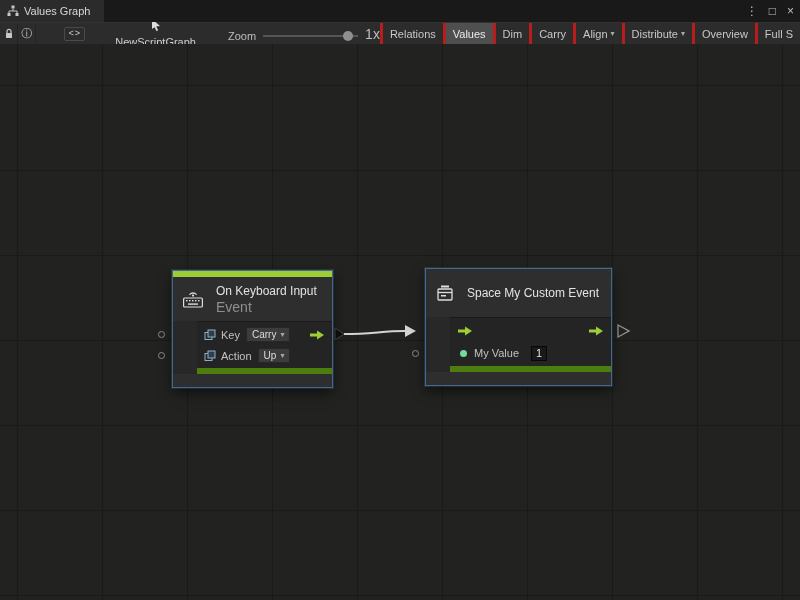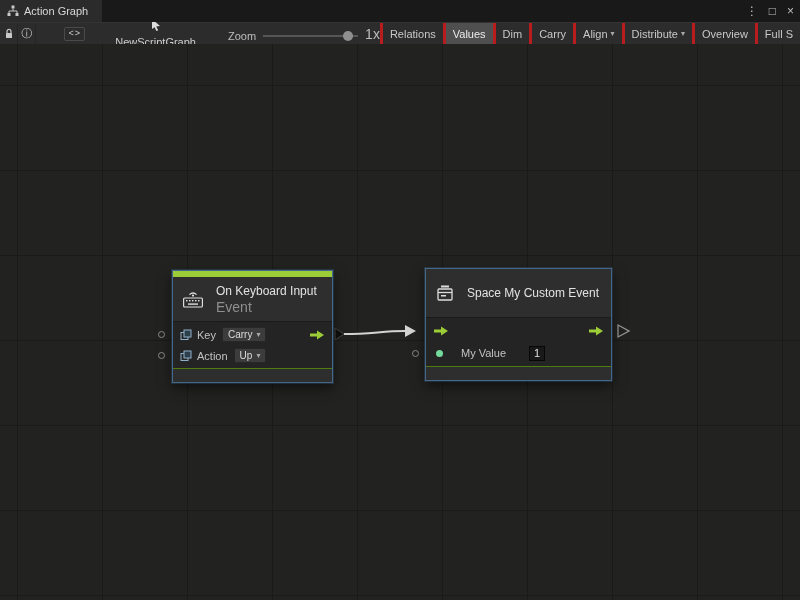--- a/index.html
+++ b/index.html
@@ -40,23 +40,23 @@
   .node { position:absolute; border:1px solid #44688c; background:#282828;
           box-shadow:0 0 0 1px rgba(80,130,185,.22), 0 5px 12px rgba(0,0,0,.55); }
   .node-kb { left:172px; top:226px; width:161px; }
   .node-ev { left:425px; top:224px; width:187px; }
   .node-strip { height:6px; background:#9ccd36; }
   .node-header { background:#2e2e2e; display:flex; align-items:center; gap:12px; padding:5px 9px; }
   .node-kb .node-header { height:44px; }
   .node-ev .node-header { height:48px; }
   .node-title { font-size:12px; color:#e2e2e2; }
   .node-sub { font-size:14px; color:#8f8f8f; margin-top:1px; }
-  .node-body { background:#242424; border-top:1px solid #1a1a1a; border-bottom:1px solid #4d7c0f; padding:2px 0; position:relative; }
+  .node-body { background:#242424; border-top:1px solid #1a1a1a; border-bottom:6px solid #4d7c0f; padding:2px 0; position:relative;margin-left:24px; }
   .port-row { height:21px; display:flex; align-items:center; padding:0 7px; position:relative; }
-  .node-ev .port-row { height:22px;gap:11px; }
+  .node-ev .port-row { height:22px; }
   .port-label { font-size:11px; color:#c2c2c2; margin:0 6px 0 5px; }
   .dropdown { display:flex; align-items:center; gap:4px; background:#3c3c3c; border:1px solid #272727; border-radius:2px; padding:1px 5px; font-size:10px; color:#dcdcdc; }
   .flow-arrow-right { position:absolute; right:7px; top:50%; transform:translateY(-50%); }
   .flow-arrow-left { margin-right:6px; }
   .node-footer { height:13px; background:#2e2e2e; }
   .value-dot { width:7px; height:7px; border-radius:50%; background:#74d99c; margin:0 2px 0 3px; flex:none; }
   .value-field { width:16px; height:15px; background:#191919; border:1px solid #070707; color:#e0e0e0; font-size:11px; font-family:inherit; text-align:center; padding:0; margin-left:6px; }
 
   .port-circle { position:absolute; width:7px; height:7px; border-radius:50%; border:1px solid #8d8d8d; background:transparent; }
 </style>
@@ -66,21 +66,21 @@
 <div class="app">
 
   <div class="tabbar">
     <div class="tab">
       <svg width="12" height="12" viewBox="0 0 12 12">
         <rect x="4.5" y="0.5" width="3" height="3" fill="#c8c8c8"></rect>
         <rect x="0.5" y="8" width="3" height="3" fill="#c8c8c8"></rect>
         <rect x="8.5" y="8" width="3" height="3" fill="#c8c8c8"></rect>
         <path d="M6 3.5 V6 M2 8 V6 h8 v2" stroke="#c8c8c8" fill="none" stroke-width="1"></path>
       </svg>
-      <span>Action Graph</span>
+      <span>Values Graph</span>
     </div>
     <div class="winctrls">
       <span class="wbtn">⋮</span>
       <span class="wbtn">□</span>
       <span class="wbtn">×</span>
     </div>
   </div>
 
   <div class="toolbar">
     <span class="tool-icon-btn">

